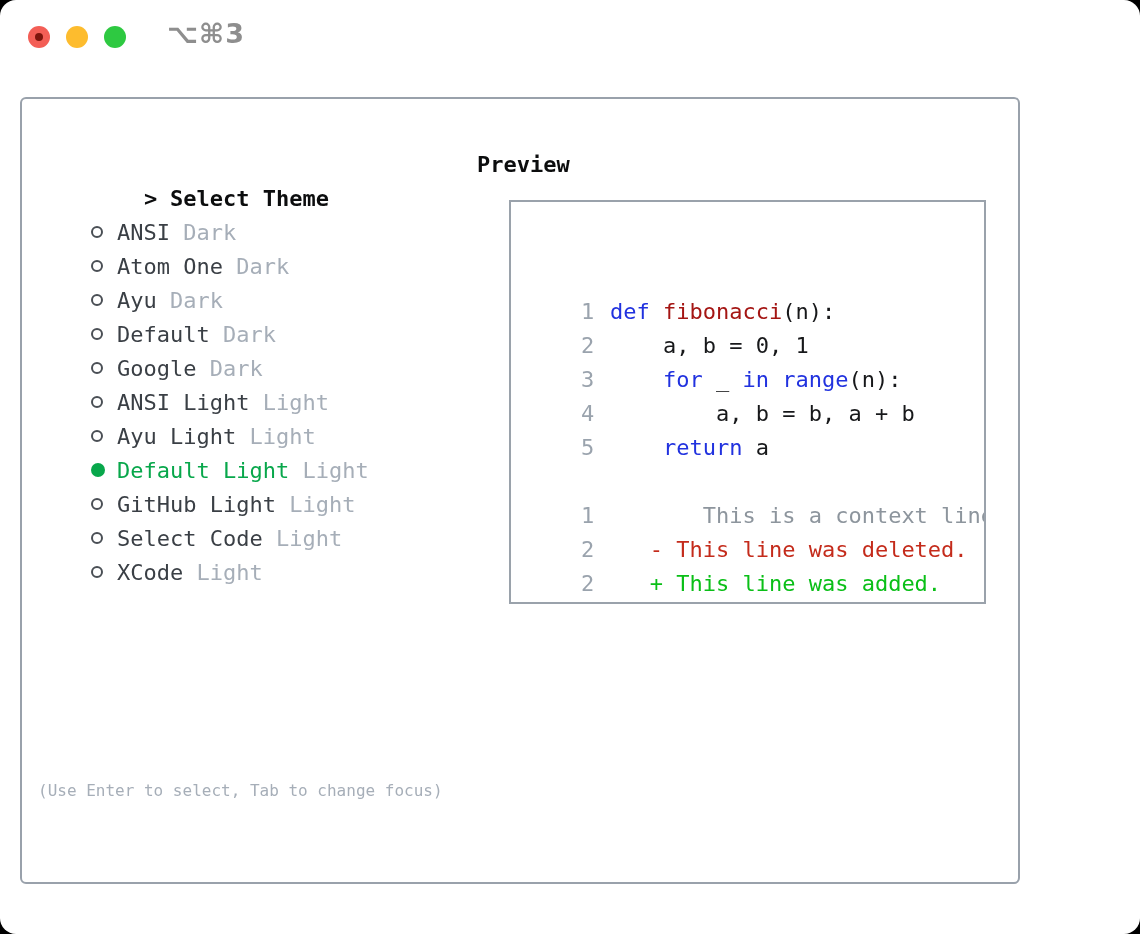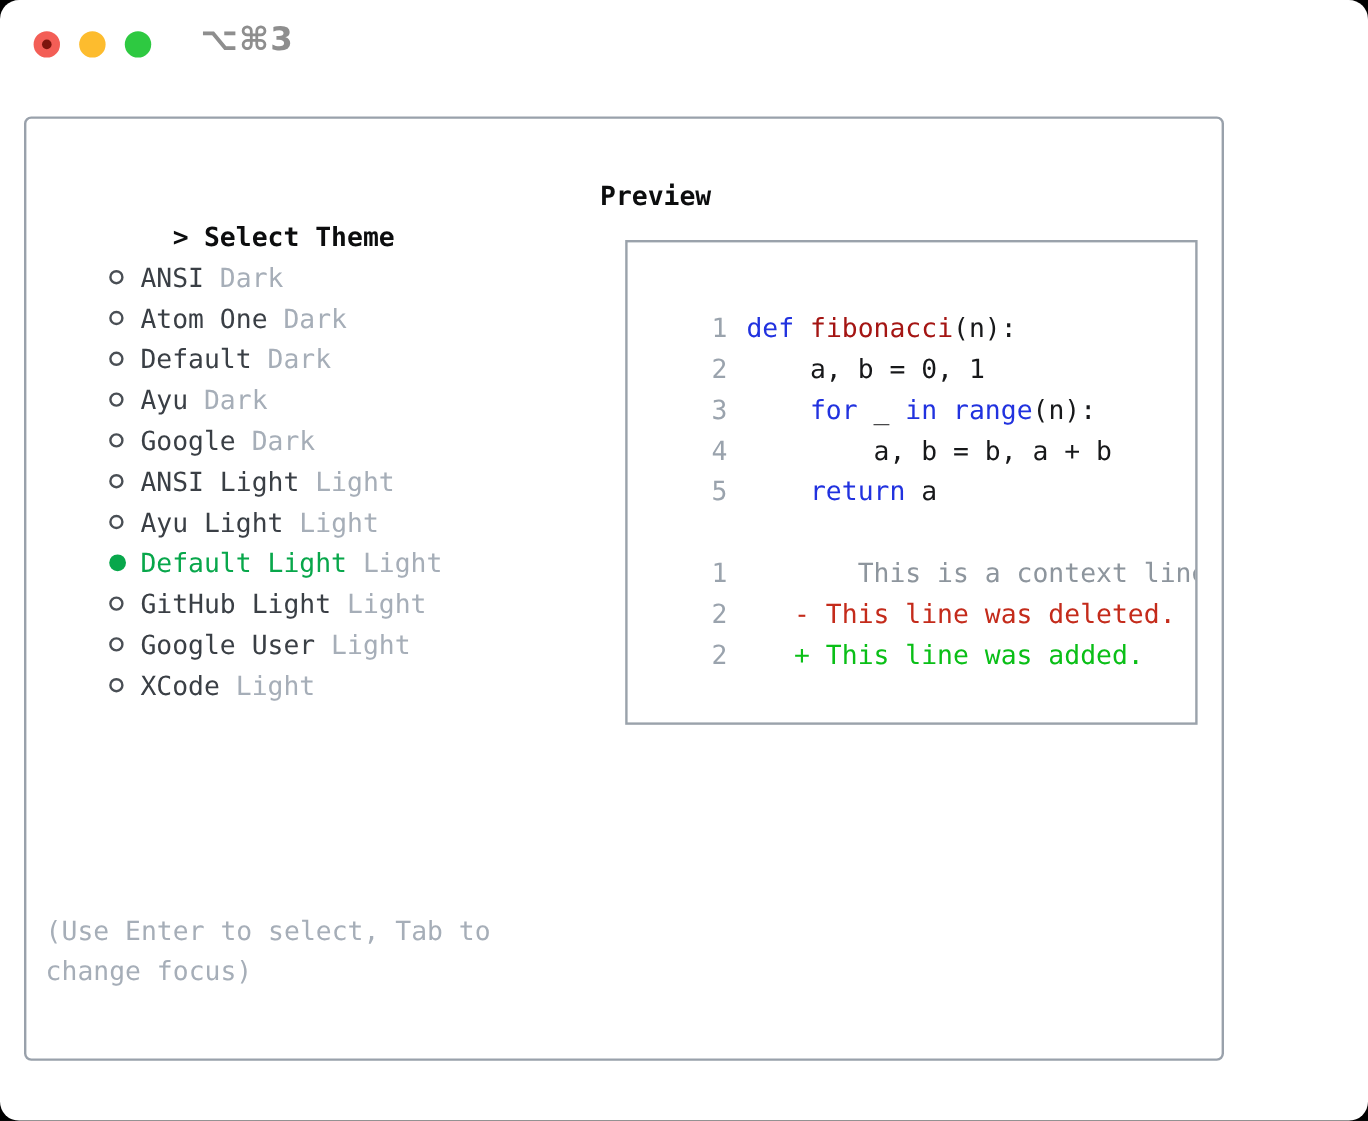--- a/index.html
+++ b/index.html
@@ -31,29 +31,29 @@
   .marker .circle.filled{border:none;width:14px;height:14px;background:var(--accent-green);margin-bottom:1px;}
   .marker.chev{font-weight:bold;color:#0c0d0e;}
   .list-header{font-weight:bold;color:#0c0d0e;}
   .theme-list{position:absolute;left:16px;top:49px;}
   .name{color:var(--item-text);}
   .name.sel{color:var(--accent-green);}
   .variant{color:var(--muted-text);}
   .apply-to{position:absolute;left:16px;top:525px;}
   .apply-header{color:#0c0d0e;padding-left:26px;}
   .help{
-    position:absolute;left:16px;top:661px;width:420px;
-    font-size:22px;line-height:34px;color:var(--muted-text);white-space:normal;
+    position:absolute;left:16px;top:675px;width:420px;
+    font-size:16px;line-height:34px;color:var(--muted-text);white-space:normal;
   }
   
-  .preview-title{position:absolute;left:478px;top:49px;font-weight:bold;color:#0c0d0e;}
+  .preview-title{position:absolute;left:455px;top:49px;font-weight:bold;color:#0c0d0e;}
   .preview-box{
     position:absolute;left:487px;top:101px;width:477px;height:404px;box-sizing:border-box;
     border:2px solid var(--preview-border);background:#fff;
-    padding:22px 0 0 17px;overflow:hidden;margin-left:12px;
+    padding:59px 0 0 17px;overflow:hidden;
   }
   .code-row{height:34px;line-height:34px;font-size:22px;white-space:pre;}
   .ln{display:inline-block;width:29px;color:var(--line-number);}
   .c-plain{color:var(--plain);}
   .c-keyword{color:var(--keyword);}
   .c-builtin{color:var(--keyword);}
   .c-function{color:var(--function);}
   .c-context{color:var(--context);}
   .c-deleted{color:var(--deleted);}
   .c-added{color:var(--added);text-align:center;}
@@ -83,25 +83,25 @@
 
   <div class="row">
     <span class="marker"><span class="circle"></span></span><span class="name">ANSI</span><span class="variant"> Dark</span>
   </div>
 
   <div class="row">
     <span class="marker"><span class="circle"></span></span><span class="name">Atom One</span><span class="variant"> Dark</span>
   </div>
 
   <div class="row">
-    <span class="marker"><span class="circle"></span></span><span class="name">Default</span><span class="variant"> Dark</span>
+    <span class="marker"><span class="circle"></span></span><span class="name">Ayu</span><span class="variant"> Dark</span>
   </div>
 
   <div class="row">
-    <span class="marker"><span class="circle"></span></span><span class="name">Ayu</span><span class="variant"> Dark</span>
+    <span class="marker"><span class="circle"></span></span><span class="name">Default</span><span class="variant"> Dark</span>
   </div>
 
   <div class="row">
     <span class="marker"><span class="circle"></span></span><span class="name">Google</span><span class="variant"> Dark</span>
   </div>
 
 
   <div class="row">
     <span class="marker"><span class="circle"></span></span><span class="name">ANSI Light</span><span class="variant"> Light</span>
   </div>
@@ -112,21 +112,21 @@
 
   <div class="row">
     <span class="marker"><span class="circle filled"></span></span><span class="name sel">Default Light</span><span class="variant"> Light</span>
   </div>
 
   <div class="row">
     <span class="marker"><span class="circle"></span></span><span class="name">GitHub Light</span><span class="variant"> Light</span>
   </div>
 
   <div class="row">
-    <span class="marker"><span class="circle"></span></span><span class="name">Google User</span><span class="variant"> Light</span>
+    <span class="marker"><span class="circle"></span></span><span class="name">Select Code</span><span class="variant"> Light</span>
   </div>
 
   <div class="row">
     <span class="marker"><span class="circle"></span></span><span class="name">XCode</span><span class="variant"> Light</span>
   </div>
 </div>
 
 
     <div class="help">(Use Enter to select, Tab to change focus)</div>
 

